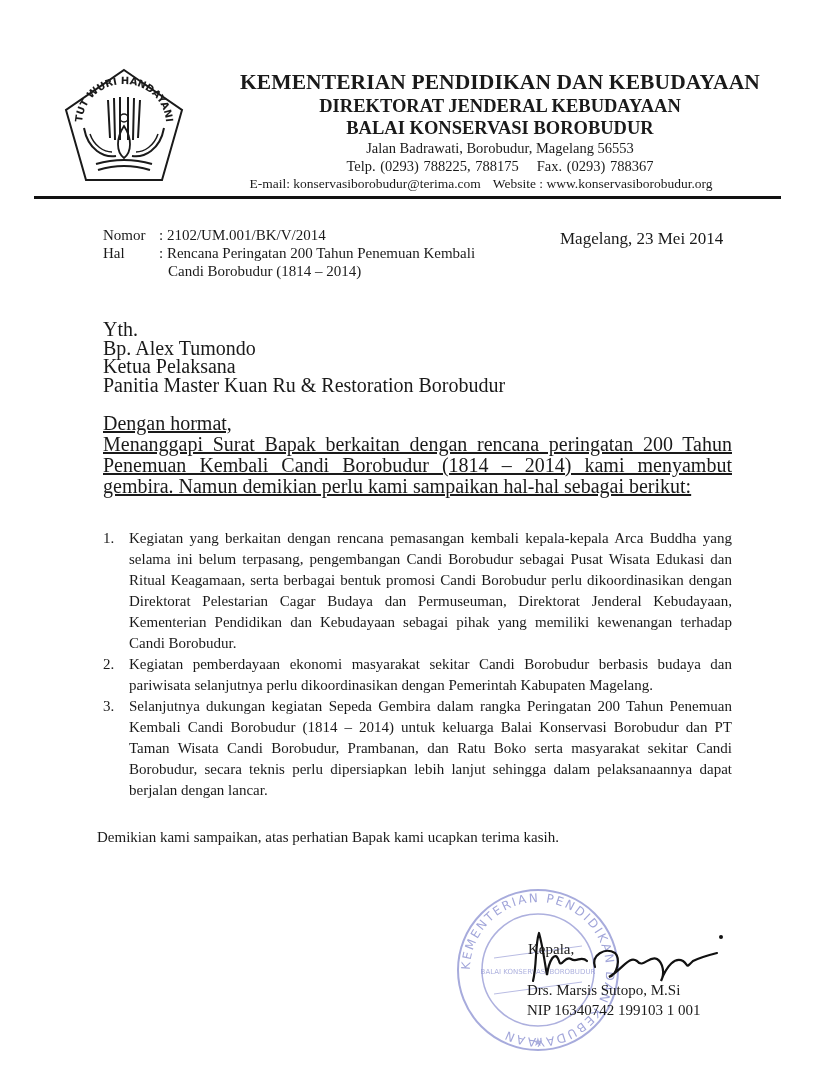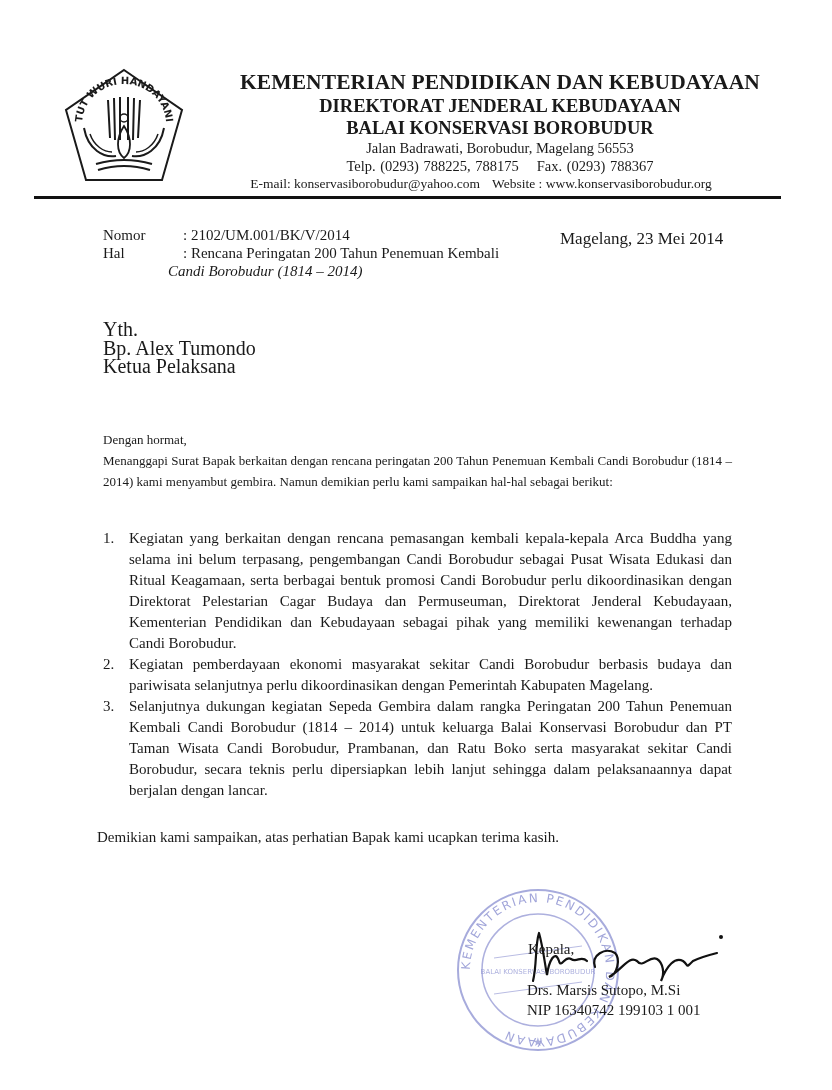--- a/index.html
+++ b/index.html
@@ -14,28 +14,28 @@
     .kop .l1 { font-size: 21.5px; font-weight: bold; letter-spacing: 0.1px; line-height: 25px; }
     .kop .l2 { font-size: 18.5px; font-weight: bold; line-height: 22px; }
     .kop .l3 { font-size: 18.5px; font-weight: bold; line-height: 22px; }
     .kop .l4 { font-size: 14.5px; line-height: 18px; }
     .kop .l5 { font-size: 14.5px; line-height: 18px; word-spacing: 1px; }
     .kop .l5 .gap { display: inline-block; width: 18px; }
     .kop .l6 { font-size: 13.5px; line-height: 17px; margin-left: -38px; }
     .kop .l6 .gap { display: inline-block; width: 12px; }
     .rule { left: 34px; top: 196px; width: 747px; height: 3px; background: #111; }
     .meta { left: 103px; top: 226px; font-size: 15px; line-height: 18px; }
-    .meta .row { display: flex; gap: 24px; }
+    .meta .row { display: flex; }
     .meta .k { width: 56px; }
     .meta .v { }
-    .meta .cont { padding-left: 65px; font-style: italic; }
+    .meta .cont { padding-left: 65px; }
     .date { left: 560px; top: 229px; font-size: 17px; }
     .addr { left: 103px; top: 320px; font-size: 20px; line-height: 18.5px; }
     .addr .bold { font-weight: normal; }
-    .body { left: 103px; top: 429px; width: 629px; font-size: 13px; line-height: 21px; }
+    .body { left: 103px; top: 413px; width: 629px; font-size: 20px; line-height: 21px; text-decoration: underline; }
     .body p { margin: 0; text-align: justify; }
     .list { left: 103px; top: 528px; width: 629px; font-size: 15px; line-height: 21px; }
     .list .item { display: flex; }
     .list .num { width: 26px; flex: none; }
     .list .txt { flex: 1; text-align: justify; }
     .closing { left: 97px; top: 829px; font-size: 15px; }
     .stamp { left: 454px; top: 886px; width: 168px; height: 168px; }
     .sign { left: 528px; top: 939px; font-size: 15px; line-height: 20px; }
     .signature { left: 525px; top: 925px; width: 200px; height: 60px; }
     .sigtext { left: 527px; top: 980px; font-size: 15px; line-height: 20px; }
@@ -63,21 +63,21 @@
 
 <div class="abs kop">
   <div class="l1">KEMENTERIAN PENDIDIKAN DAN KEBUDAYAAN</div>
   <div class="l2">DIREKTORAT JENDERAL KEBUDAYAAN</div>
   <div class="l3">BALAI KONSERVASI BOROBUDUR</div>
   <div class="l4">Jalan Badrawati, Borobudur, Magelang 56553</div>
   <div class="l5">
     <span>Telp. (0293) 788225, 788175</span><span class="gap"></span><span>Fax.  (0293) 788367</span>
   </div>
   <div class="l6">
-    <span>E-mail: konservasiborobudur@yahoo.com</span><span class="gap"></span><span>Website : www.konservasiborobudur.org</span>
+    <span>E-mail: konservasiborobudur@terima.com</span><span class="gap"></span><span>Website : www.konservasiborobudur.org</span>
   </div>
 </div>
 
 <div class="abs rule"></div>
 
 <div class="abs meta">
   <div class="row">
     <span class="k">Nomor</span>
     <span class="v">: 2102/UM.001/BK/V/2014</span>
   </div>
@@ -86,20 +86,21 @@
     <span class="v">: Rencana Peringatan 200 Tahun Penemuan Kembali</span>
   </div>
   <div class="cont">Candi Borobudur (1814 – 2014)</div>
 </div>
 <div class="abs date">Magelang, 23 Mei 2014</div>
 
 <div class="abs addr">
   <div>Yth.</div>
   <div class="bold">Bp. Alex Tumondo</div>
   <div>Ketua Pelaksana</div>
+  <div>Panitia Master Kuan Ru &amp; Restoration Borobudur</div>
 </div>
 
 <div class="abs body">
   <p>Dengan hormat,</p>
   <p>Menanggapi Surat Bapak berkaitan dengan rencana peringatan 200 Tahun Penemuan Kembali Candi Borobudur (1814 – 2014) kami menyambut gembira. Namun demikian perlu kami sampaikan hal-hal sebagai berikut:</p>
 </div>
 
 <div class="abs list">
   <div class="item">
     <span class="num">1.</span>

